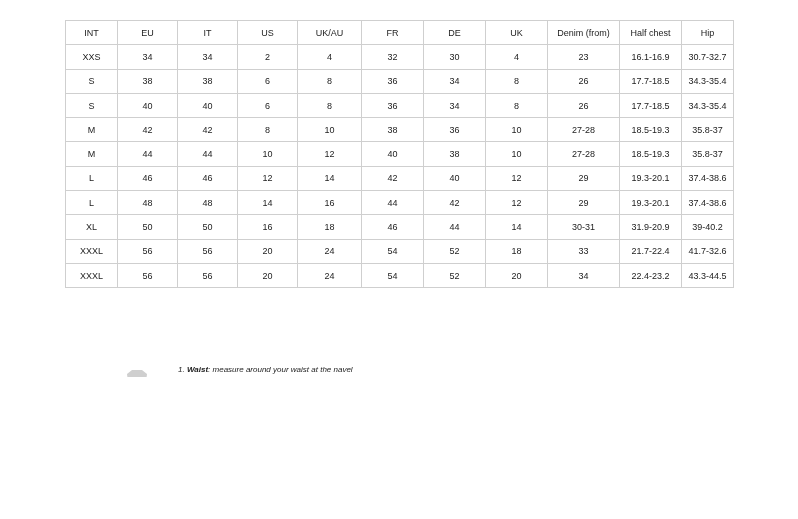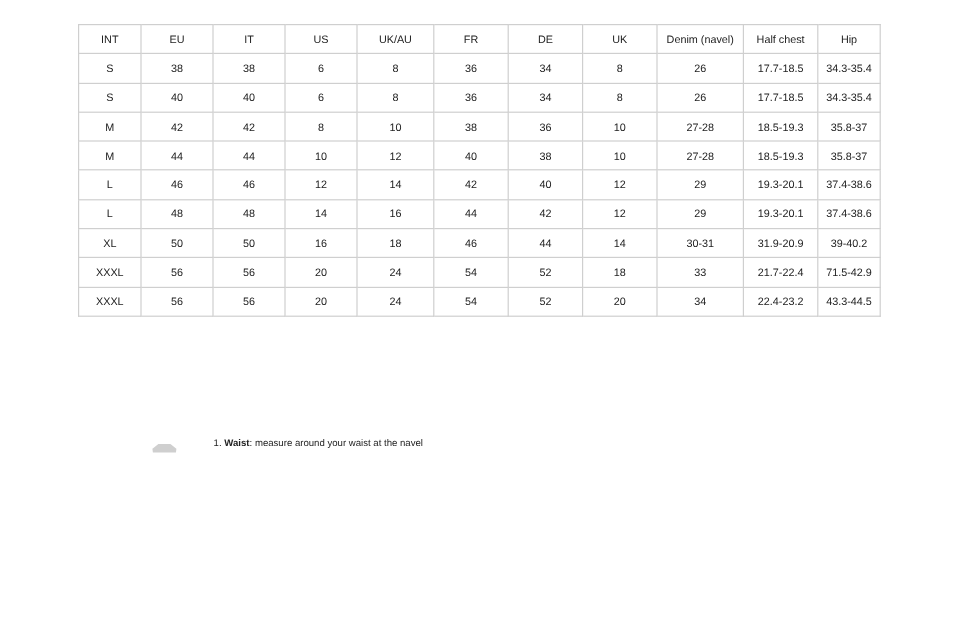--- a/index.html
+++ b/index.html
@@ -77,20 +77,21 @@
     position: absolute;
     left: 178px;
     top: 364px;
     width: 420px;
   }
   .instructions .line {
     font-size: 8px;
     line-height: 12px;
     margin-bottom: 11px;
     color: #222;
+    font-style: italic;
   }
   .instructions .line b { font-weight: bold; }
 
   .bullet {
     position: absolute;
     width: 13px;
     height: 13px;
     border-radius: 50%;
     background: #e1001a;
     color: #fff;
@@ -125,26 +126,39 @@
     <thead>
       <tr>
         <th>INT</th>
         <th>EU</th>
         <th>IT</th>
         <th>US</th>
         <th>UK/AU</th>
         <th>FR</th>
         <th>DE</th>
         <th>UK</th>
-        <th>Denim (navel)</th>
+        <th>Denim (from)</th>
         <th>Half chest</th>
         <th>Hip</th>
       </tr>
     </thead>
     <tbody>
+      <tr>
+        <td>XXS</td>
+        <td>34</td>
+        <td>34</td>
+        <td>2</td>
+        <td>4</td>
+        <td>32</td>
+        <td>30</td>
+        <td>4</td>
+        <td>23</td>
+        <td>16.1-16.9</td>
+        <td>30.7-32.7</td>
+      </tr>
       <tr>
         <td>S</td>
         <td>38</td>
         <td>38</td>
         <td>6</td>
         <td>8</td>
         <td>36</td>
         <td>34</td>
         <td>8</td>
         <td>26</td>
@@ -233,21 +247,21 @@
         <td>XXXL</td>
         <td>56</td>
         <td>56</td>
         <td>20</td>
         <td>24</td>
         <td>54</td>
         <td>52</td>
         <td>18</td>
         <td>33</td>
         <td>21.7-22.4</td>
-        <td>71.5-42.9</td>
+        <td>41.7-32.6</td>
       </tr>
       <tr>
         <td>XXXL</td>
         <td>56</td>
         <td>56</td>
         <td>20</td>
         <td>24</td>
         <td>54</td>
         <td>52</td>
         <td>20</td>

